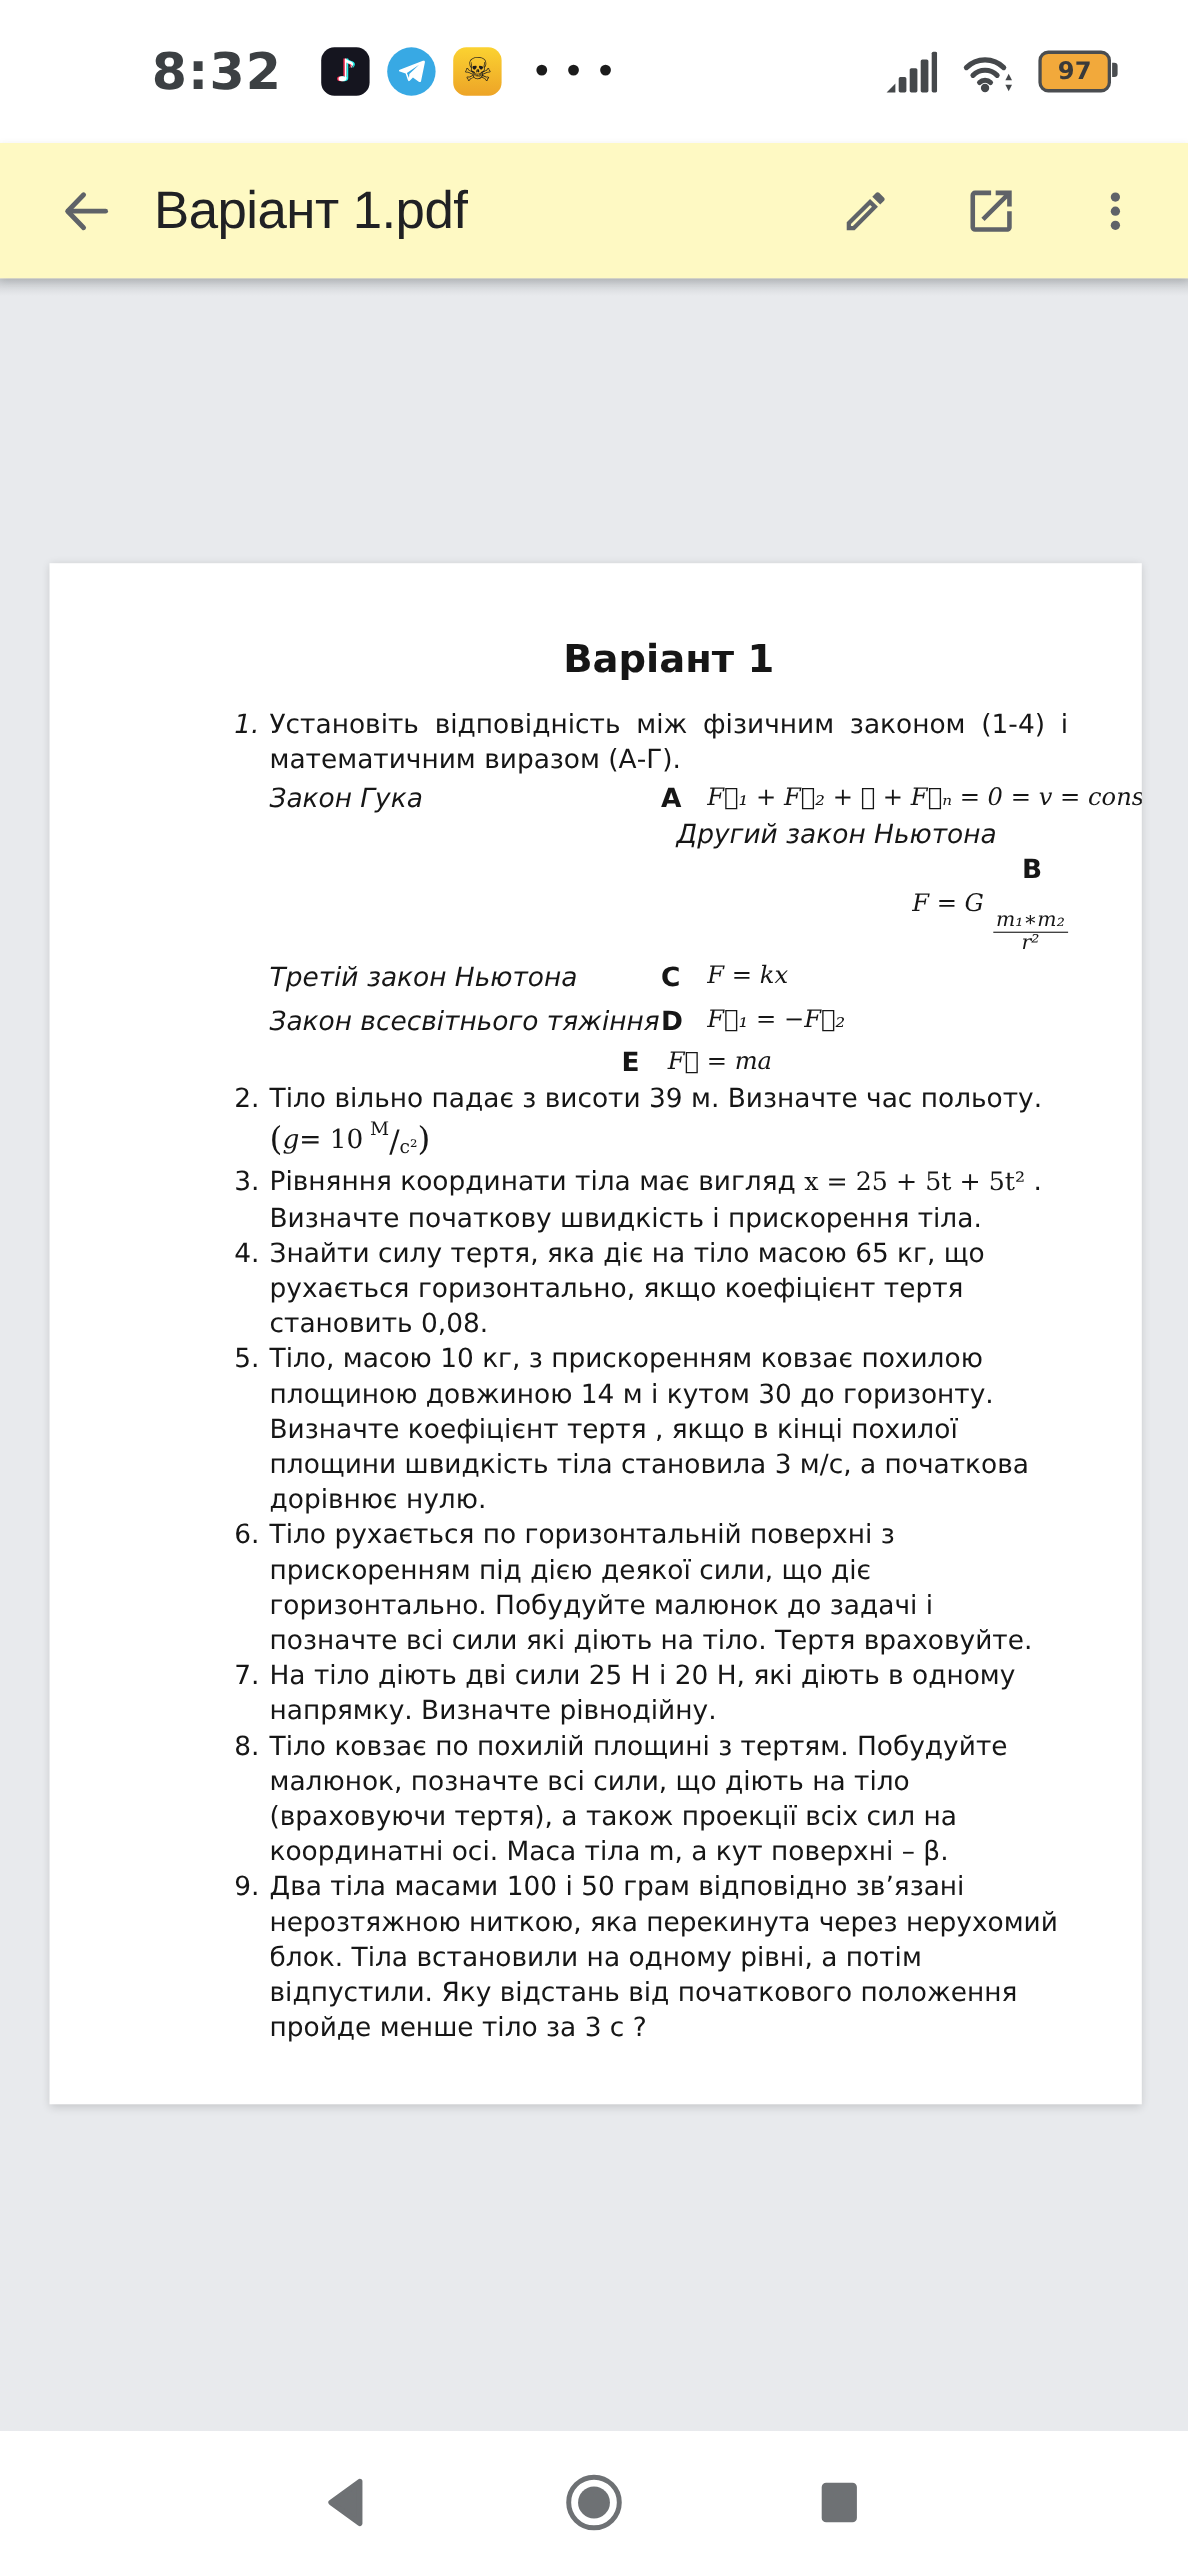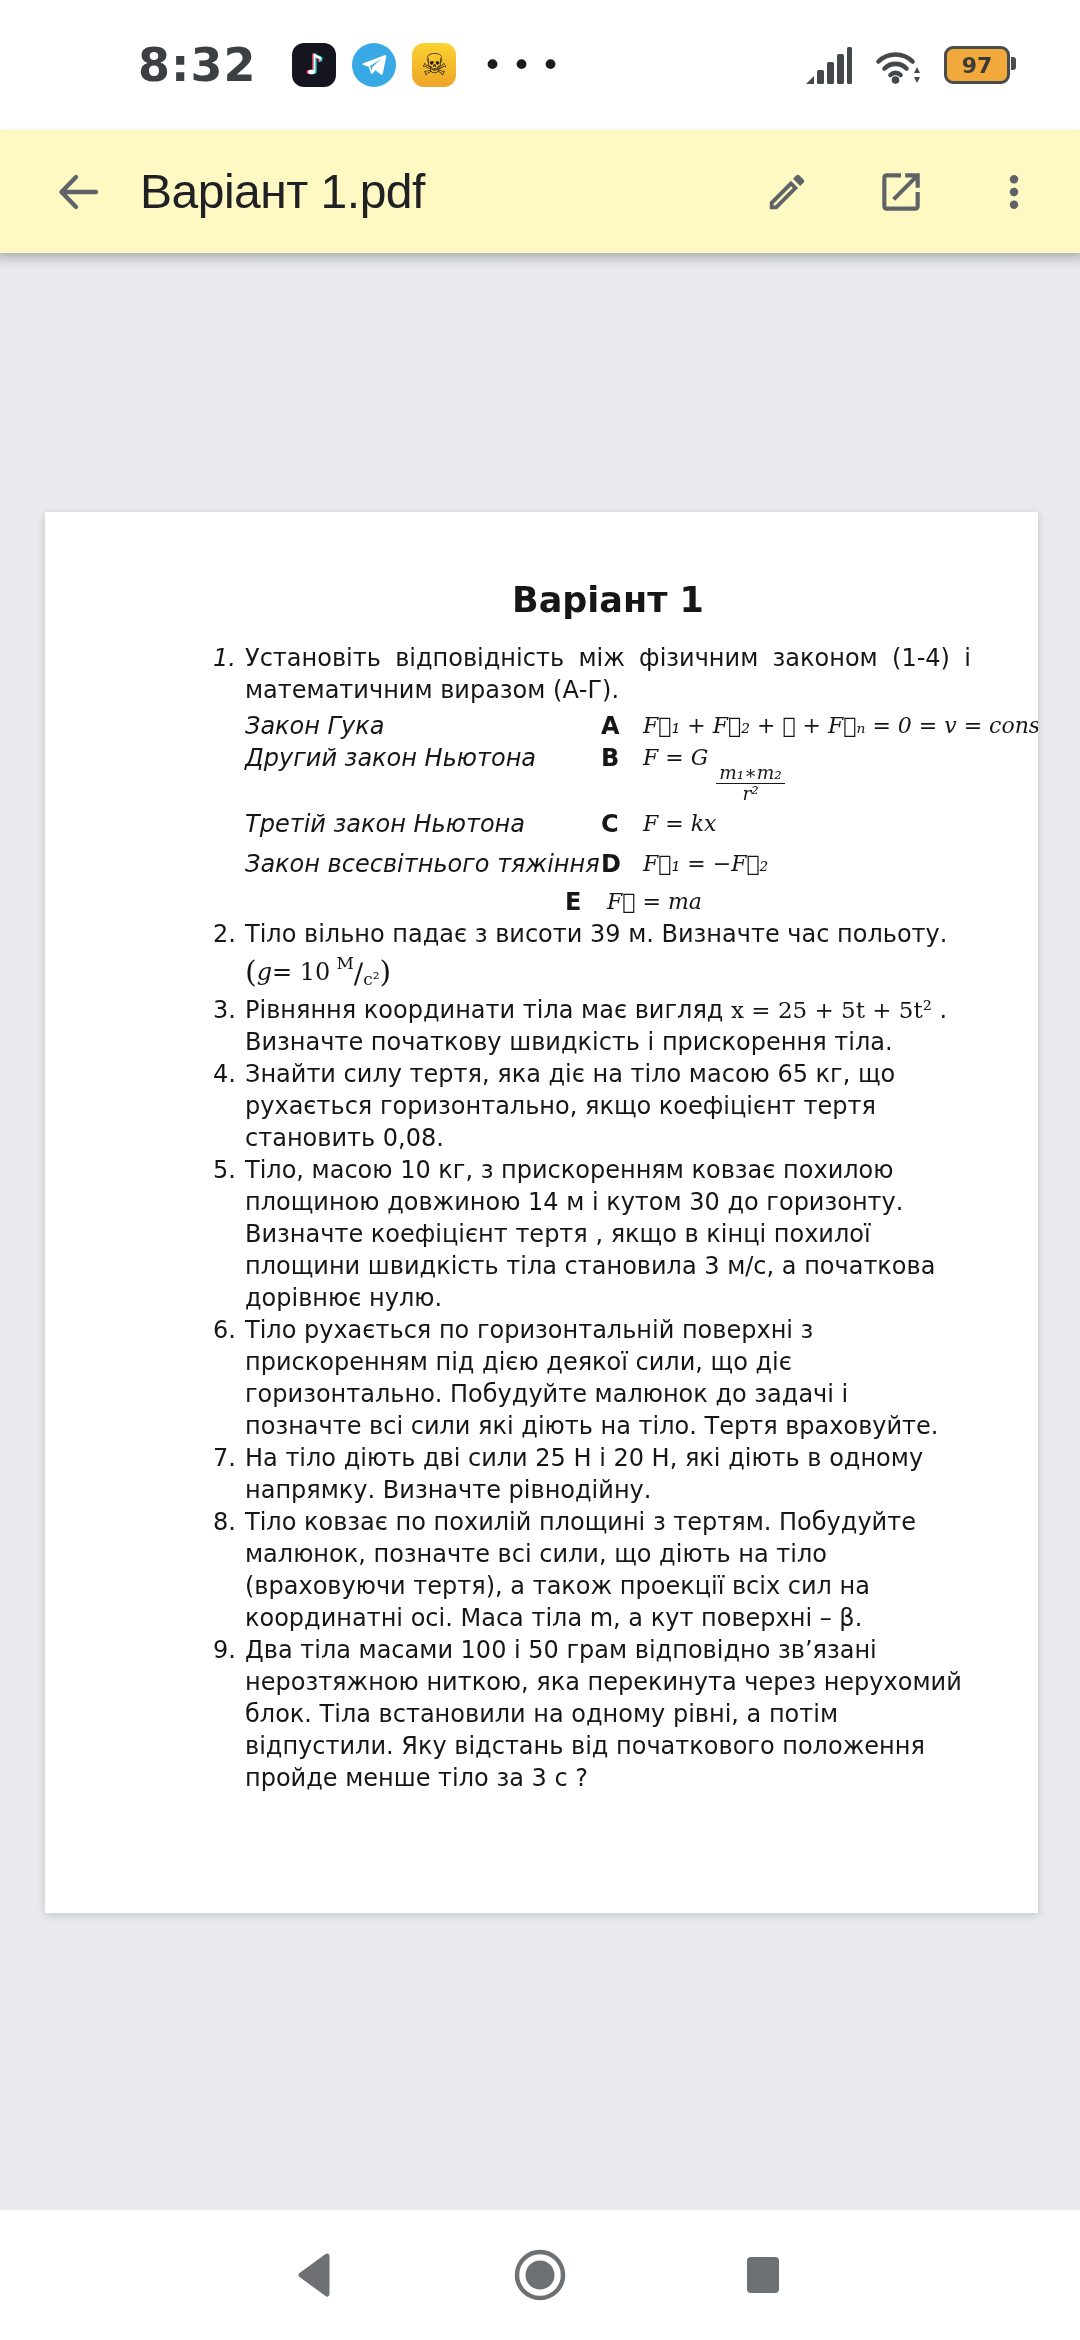--- a/index.html
+++ b/index.html
@@ -38,21 +38,21 @@
   .pnum.it{font-style:italic;}
   .ptext{margin:0;}
   .ptext.justify{text-align:justify;}
   .mrow{display:flex;align-items:flex-end;}
   .law{font-style:italic;width:356px;flex:none;}
   .mletter{font-weight:700;width:42px;flex:none;}
   .mform{font-family:"DejaVu Serif",serif;font-style:italic;font-size:22px;white-space:nowrap;}
   .frac{display:inline-flex;flex-direction:column;align-items:center;vertical-align:-14px;line-height:1.08;font-size:18.5px;margin-left:8px;}
   .frac .fnum{padding:0 3px;border-bottom:1.6px solid #161616;}
   .row-a{min-height:36px;}
-  .row-b{min-height:58px;align-items:flex-start;}
+  .row-b{min-height:58px;align-items:flex-end;flex-direction:column;}
   .row-c{min-height:36px;}
   .row-d{min-height:40px;}
   .row-e{min-height:38px;}
   .gform{font-family:"DejaVu Serif",serif;font-size:24px;height:44px;display:flex;align-items:center;}
   .gform .paren{font-size:30px;font-style:normal;}
   .gform .gvar{font-style:italic;}
   .gform .gsup{font-size:17px;position:relative;top:-9px;margin-left:6px;}
   .gform .gslash{font-size:28px;position:relative;top:2px;}
   .gform .gsub{font-size:17px;position:relative;top:7px;}
   .inline-math{font-family:"DejaVu Serif",serif;font-size:23px;}

